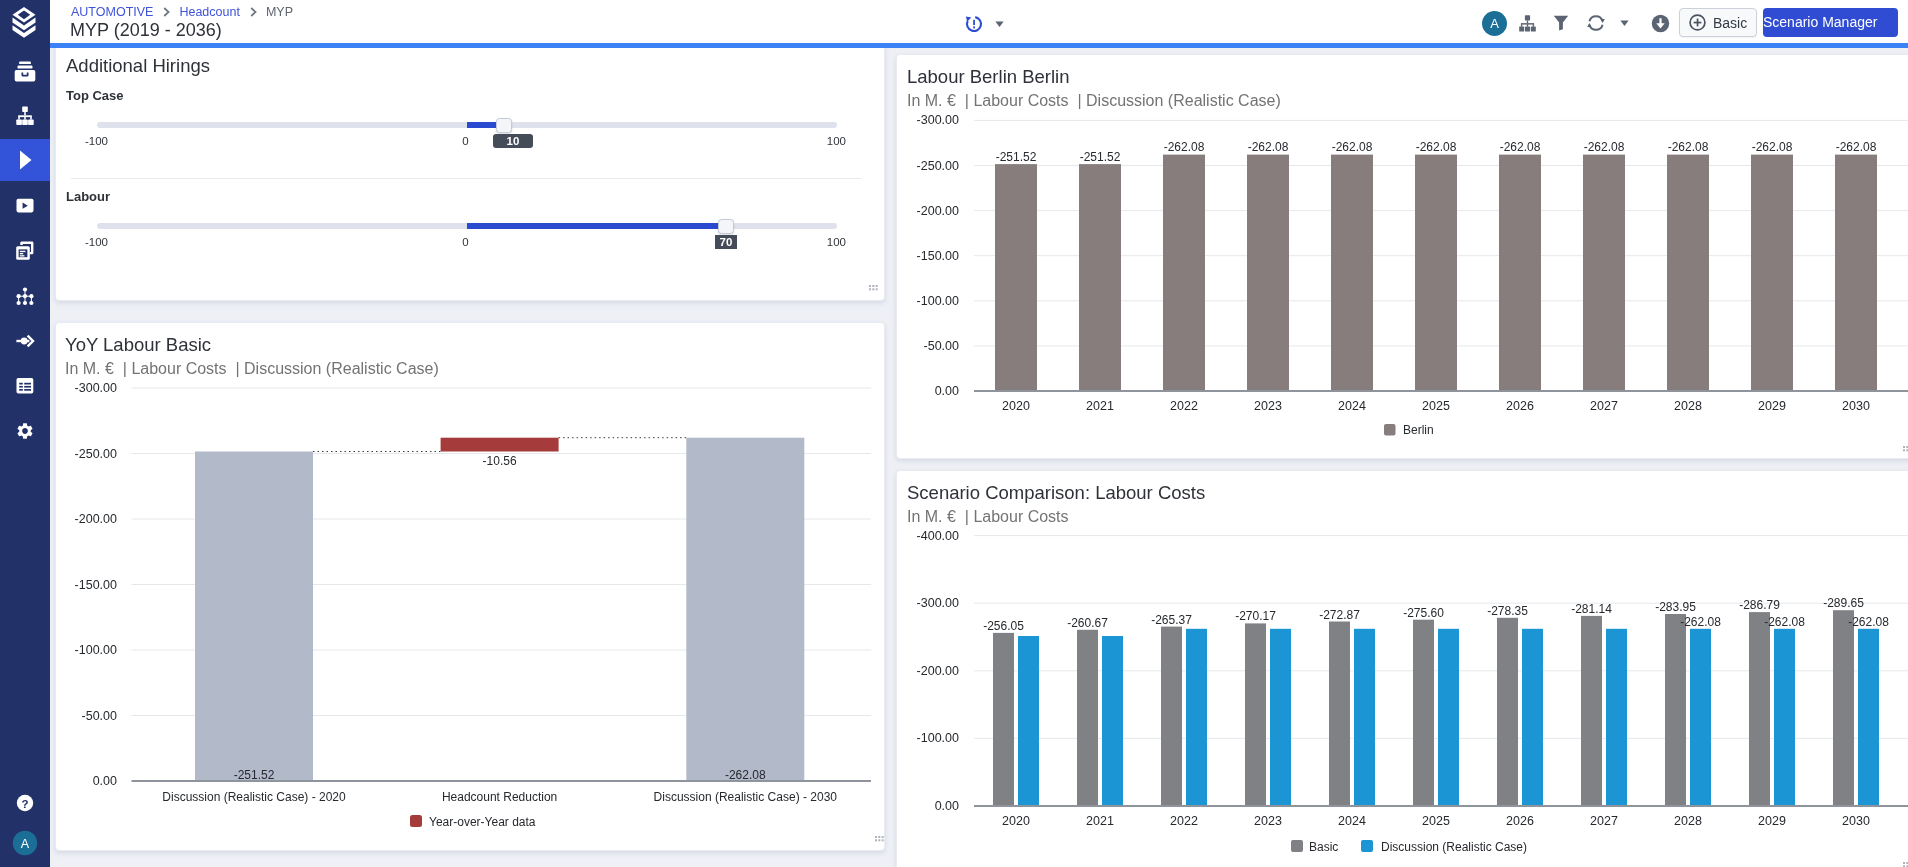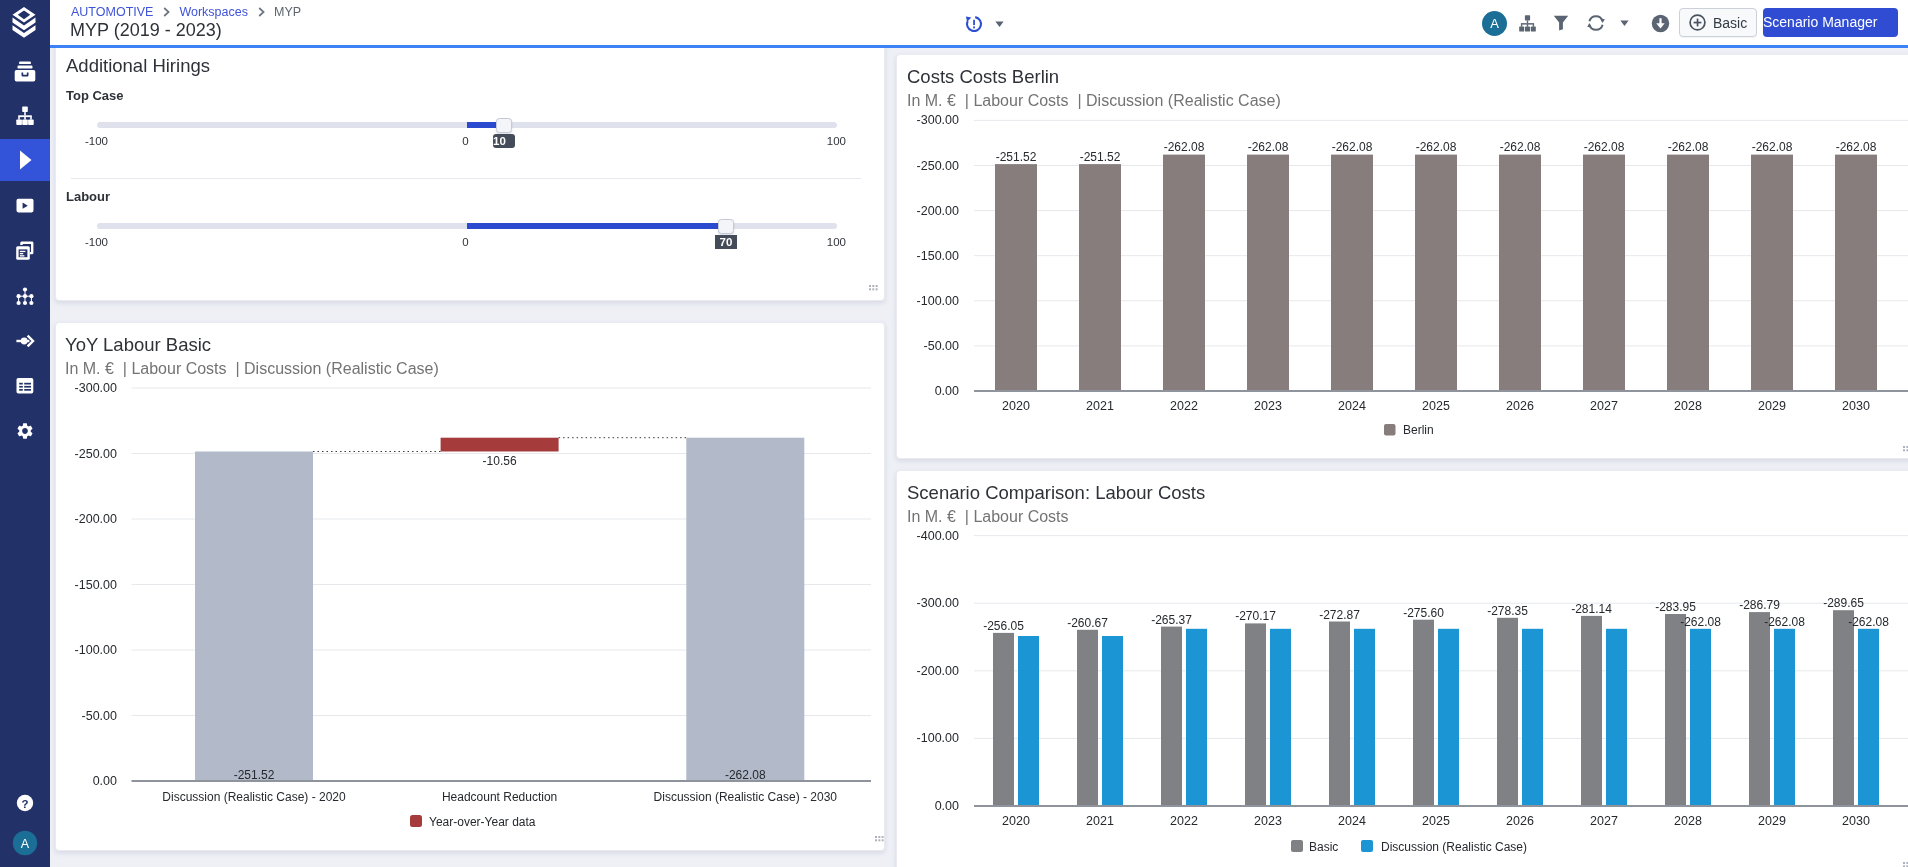--- a/index.html
+++ b/index.html
@@ -2,33 +2,33 @@
 <html><head><meta charset="utf-8"><title>MYP</title><style>
 
 *{margin:0;padding:0;box-sizing:border-box}
 html,body{width:1908px;height:867px;overflow:hidden;background:#eef0f6;font-family:"Liberation Sans",sans-serif;-webkit-font-smoothing:antialiased}
 svg{display:block}
 .card{position:absolute;background:#fff;border:1px solid #e9ebf1;border-radius:4px;box-shadow:0 2px 5px rgba(50,60,100,.13)}
 .ctitle{position:absolute;left:10px;top:11px;font-size:18.5px;color:#2e3238}
 .csub{position:absolute;left:10px;top:37px;font-size:16px;color:#737373}
 
 </style></head><body>
-<div style="position:absolute;left:50px;top:0;width:1858px;height:48px;background:#fff;border-bottom:3px solid #3b82f6;z-index:5">
+<div style="position:absolute;left:50px;top:0;width:1858px;height:48px;background:#fff;border-bottom:5px solid #3b82f6;z-index:5">
 <div style="position:absolute;left:21px;top:5px;font-size:12.5px;display:flex;align-items:center;height:14px">
       <span style="color:#3e53d8">AUTOMOTIVE</span>
       <svg width="7" height="10" viewBox="0 0 7 10" style="margin:0 9px 0 10px">
         <path d="M1.2 1 L5.6 5 L1.2 9" fill="none" stroke="#6f7680" stroke-width="1.7"></path>
       </svg>
-      <span style="color:#3e53d8">Workspaces</span>
+      <span style="color:#3e53d8">Headcount</span>
       <svg width="7" height="10" viewBox="0 0 7 10" style="margin:0 9px 0 10px">
         <path d="M1.2 1 L5.6 5 L1.2 9" fill="none" stroke="#6f7680" stroke-width="1.7"></path>
       </svg>
       <span style="color:#5e656f">MYP</span>
     </div>
-<div style="position:absolute;left:20px;top:20px;font-size:18px;color:#2e3238">MYP (2019 - 2023)</div>
+<div style="position:absolute;left:20px;top:20px;font-size:18px;color:#2e3238">MYP (2019 - 2036)</div>
 <div style="position:absolute;left:915px;top:15px">
       <svg width="18" height="18" viewBox="0 0 18 18">
       <path d="M 10.22 2.11 A 7 7 0 1 1 2.66 6.04" fill="none" stroke="#2d4ed3" stroke-width="2.1"></path>
       <path d="M0.9 1.6 L6.3 2.5 L2.2 6.8 Z" fill="#2d4ed3"></path>
       <rect x="8.15" y="4.8" width="1.8" height="5.3" fill="#2d4ed3"></rect>
       <rect x="8.15" y="11.4" width="1.8" height="2.0" fill="#2d4ed3"></rect>
     </svg>
     </div>
 <div style="position:absolute;left:945px;top:21px">
       <svg width="9" height="7" viewBox="0 0 9 7">
@@ -163,21 +163,21 @@
   </div>
 <div class="card" style="left:55px;top:42px;width:830px;height:259px">
 <div class="ctitle" style="left:10px;top:12px">Additional Hirings</div>
 <div style="position:absolute;left:10px;top:45px;font-size:13px;font-weight:bold;color:#2e3238">Top Case</div>
 <div style="position:absolute;left:41px;top:79px;width:740px;height:6px;border-radius:3px;background:#dfe2ec"></div>
 <div style="position:absolute;left:411px;top:79px;width:36.5px;height:6px;background:#2a4bd0"></div>
 <div style="position:absolute;left:439.5px;top:74.5px;width:16px;height:15px;background:#f4f5f9;border:1px solid #c4c9d5;border-radius:3.5px;box-shadow:0 1px 2px rgba(40,50,90,.18)"></div>
 <div style="position:absolute;left:29px;top:92.4px;font-size:11.5px;color:#30343a">-100</div>
 <div style="position:absolute;left:389.5px;top:92.4px;width:40px;text-align:center;font-size:11.5px;color:#30343a">0</div>
 <div style="position:absolute;left:750px;top:92.4px;width:40px;text-align:right;font-size:11.5px;color:#30343a">100</div>
-<div style="position:absolute;left:437.0px;top:91.4px;width:22px;height:14px;background:#454c59;border-radius:3px;color:#fff;font-size:11.5px;font-weight:bold;line-height:14px">10</div>
+<div style="position:absolute;left:437.0px;top:91.4px;width:40px;height:14px;background:#454c59;border-radius:3px;color:#fff;font-size:11.5px;font-weight:bold;text-align:center;line-height:14px">10</div>
 <div style="position:absolute;left:15px;top:135px;width:790px;height:1px;background:#e7e9ef"></div>
 <div style="position:absolute;left:10px;top:146px;font-size:13px;font-weight:bold;color:#2e3238">Labour</div>
 <div style="position:absolute;left:41px;top:180px;width:740px;height:6px;border-radius:3px;background:#dfe2ec"></div>
 <div style="position:absolute;left:411px;top:180px;width:259px;height:6px;background:#2a4bd0"></div>
 <div style="position:absolute;left:662.0px;top:175.5px;width:16px;height:15px;background:#f4f5f9;border:1px solid #c4c9d5;border-radius:3.5px;box-shadow:0 1px 2px rgba(40,50,90,.18)"></div>
 <div style="position:absolute;left:29px;top:193.4px;font-size:11.5px;color:#30343a">-100</div>
 <div style="position:absolute;left:389.5px;top:193.4px;width:40px;text-align:center;font-size:11.5px;color:#30343a">0</div>
 <div style="position:absolute;left:750px;top:193.4px;width:40px;text-align:right;font-size:11.5px;color:#30343a">100</div>
 <div style="position:absolute;left:659.0px;top:192.4px;width:22px;height:14px;background:#454c59;border-radius:0;color:#fff;font-size:11.5px;font-weight:bold;text-align:center;line-height:14px">70</div>
 <div style="position:absolute;left:813px;top:242px">
@@ -230,21 +230,21 @@
         <rect x="0.0" y="0.0" width="2" height="2" fill="#aeb2bd"></rect>
         <rect x="3.3" y="0.0" width="2" height="2" fill="#aeb2bd"></rect>
         <rect x="6.6" y="0.0" width="2" height="2" fill="#aeb2bd"></rect>
         <rect x="0.0" y="3.3" width="2" height="2" fill="#aeb2bd"></rect>
         <rect x="3.3" y="3.3" width="2" height="2" fill="#aeb2bd"></rect>
         <rect x="6.6" y="3.3" width="2" height="2" fill="#aeb2bd"></rect>
       </svg>
     </div>
 </div>
 <div class="card" style="left:896px;top:54px;width:1020px;height:405px">
-<div class="ctitle">Costs Costs Berlin</div>
+<div class="ctitle">Labour Berlin Berlin</div>
 <div class="csub">In M. €&nbsp; | Labour Costs&nbsp; | Discussion (Realistic Case)</div>
 <div style="position:absolute;left:0;top:0">
       <svg width="1018" height="403" viewBox="0 0 1018 403" font-family="Liberation Sans, sans-serif">
 <text x="62.0" y="336.0" font-size="12.5" fill="#26292e" text-anchor="end" font-weight="normal" dominant-baseline="central">0.00</text>
 <line x1="77.0" y1="290.9" x2="1012.0" y2="290.9" stroke="#e6e8ec" stroke-width="1"></line>
 <text x="62.0" y="290.9" font-size="12.5" fill="#26292e" text-anchor="end" font-weight="normal" dominant-baseline="central">-50.00</text>
 <line x1="77.0" y1="245.8" x2="1012.0" y2="245.8" stroke="#e6e8ec" stroke-width="1"></line>
 <text x="62.0" y="245.8" font-size="12.5" fill="#26292e" text-anchor="end" font-weight="normal" dominant-baseline="central">-100.00</text>
 <line x1="77.0" y1="200.7" x2="1012.0" y2="200.7" stroke="#e6e8ec" stroke-width="1"></line>
 <text x="62.0" y="200.7" font-size="12.5" fill="#26292e" text-anchor="end" font-weight="normal" dominant-baseline="central">-150.00</text>

